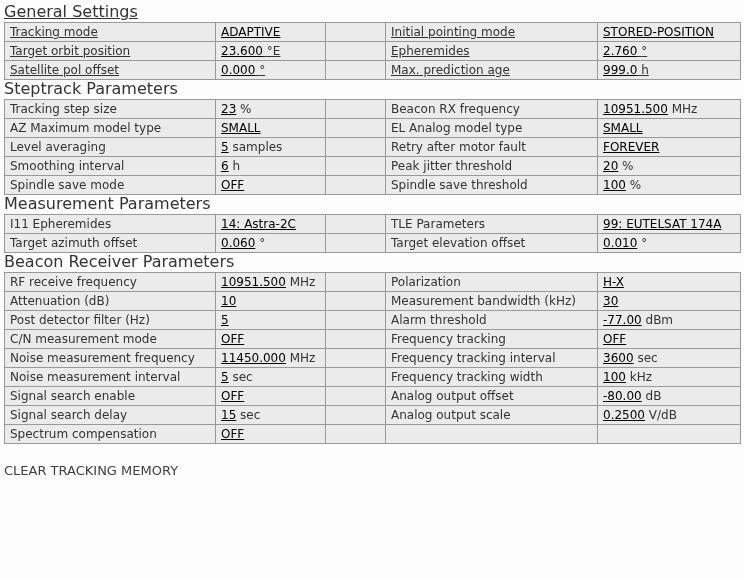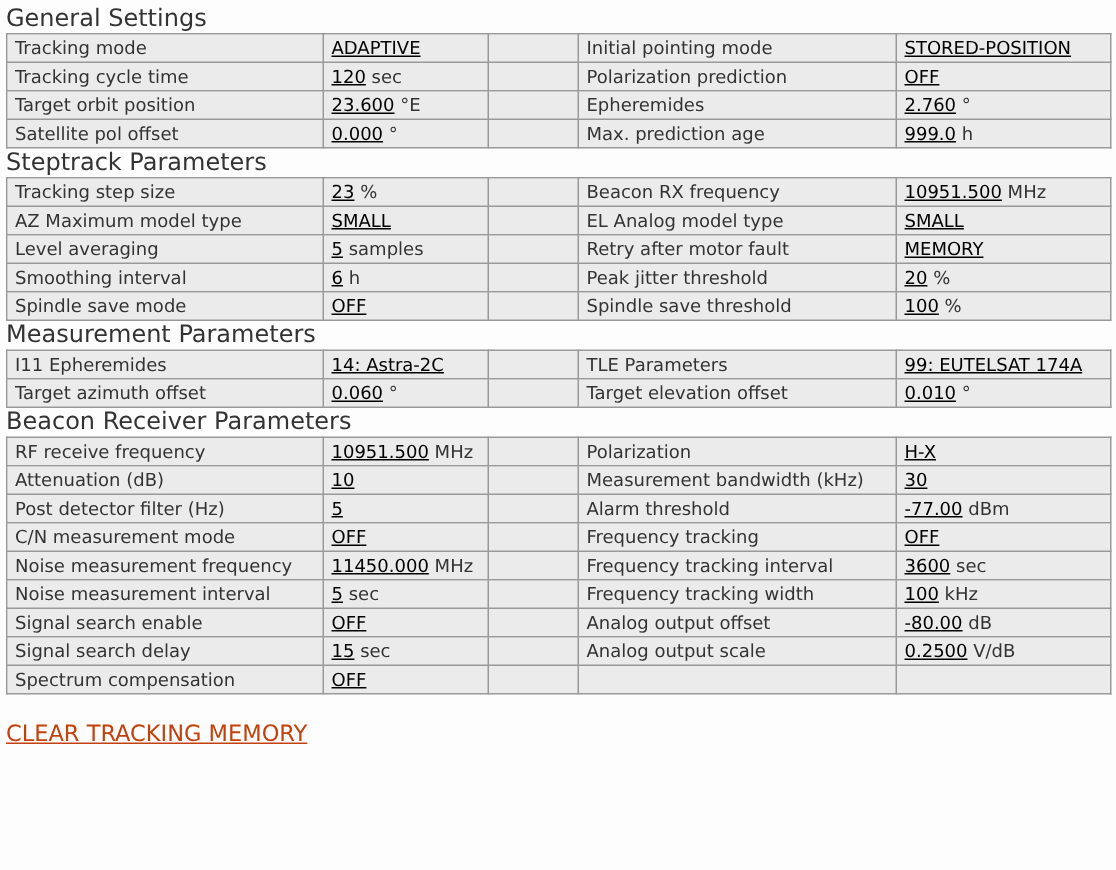--- a/index.html
+++ b/index.html
@@ -10,21 +10,21 @@
     font-family: "DejaVu Sans", "Liberation Sans", sans-serif;
     color: #333333;
   }
   body {
     width: 744px;
     height: 580px;
     padding: 3px 4px 0 4px;
     overflow: hidden;
   }
   .section { }
-  .section:first-child { margin-top: 0; }
+  .section:first-child { margin-top: 0; text-decoration: underline; }
   h2.section-title {
     font-size: 16px;
     line-height: 18px;
     font-weight: normal;
     color: #333333;
     margin: 0 0 1px 0;
     letter-spacing: 0px;
   }
   table.settings-table {
     border-collapse: collapse;
@@ -43,23 +43,22 @@
     height: 19px;
   }
   a.val-link {
     color: #000000;
     text-decoration: underline;
     cursor: pointer;
   }
   .unit { color: #333333; }
   .clear-link-wrap { margin-top: 16px; }
   a.clear-link {
-    font-size: 15px;
-    color: #c2410c;
-    text-decoration: underline;
+    font-size: 13px;
+    color: #404040;
     cursor: pointer;
   }
 </style>
 </head>
 <body>
 
 <div id="sections-container">
   <div class="section">
     <h2 class="section-title">General Settings</h2>
     <table class="settings-table">
@@ -82,37 +81,20 @@
       
     </td>
     <td>
       <span class="lbl">Initial pointing mode</span>
     </td>
     <td>
       <a class="val-link">STORED-POSITION</a><span> </span>
     </td>
   </tr>
 
-  <tr>
-    <td>
-      <span class="lbl">Tracking cycle time</span>
-    </td>
-    <td>
-      <a class="val-link">120</a><span> </span><span class="unit">sec</span>
-    </td>
-    <td>
-      
-    </td>
-    <td>
-      <span class="lbl">Polarization prediction</span>
-    </td>
-    <td>
-      <a class="val-link">OFF</a><span> </span>
-    </td>
-  </tr>
 
   <tr>
     <td>
       <span class="lbl">Target orbit position</span>
     </td>
     <td>
       <a class="val-link">23.600</a><span> </span><span class="unit">°E</span>
     </td>
     <td>
       
@@ -202,21 +184,21 @@
     <td>
       <a class="val-link">5</a><span> </span><span class="unit">samples</span>
     </td>
     <td>
       
     </td>
     <td>
       <span class="lbl">Retry after motor fault</span>
     </td>
     <td>
-      <a class="val-link">MEMORY</a><span> </span>
+      <a class="val-link">FOREVER</a><span> </span>
     </td>
   </tr>
 
   <tr>
     <td>
       <span class="lbl">Smoothing interval</span>
     </td>
     <td>
       <a class="val-link">6</a><span> </span><span class="unit">h</span>
     </td>

